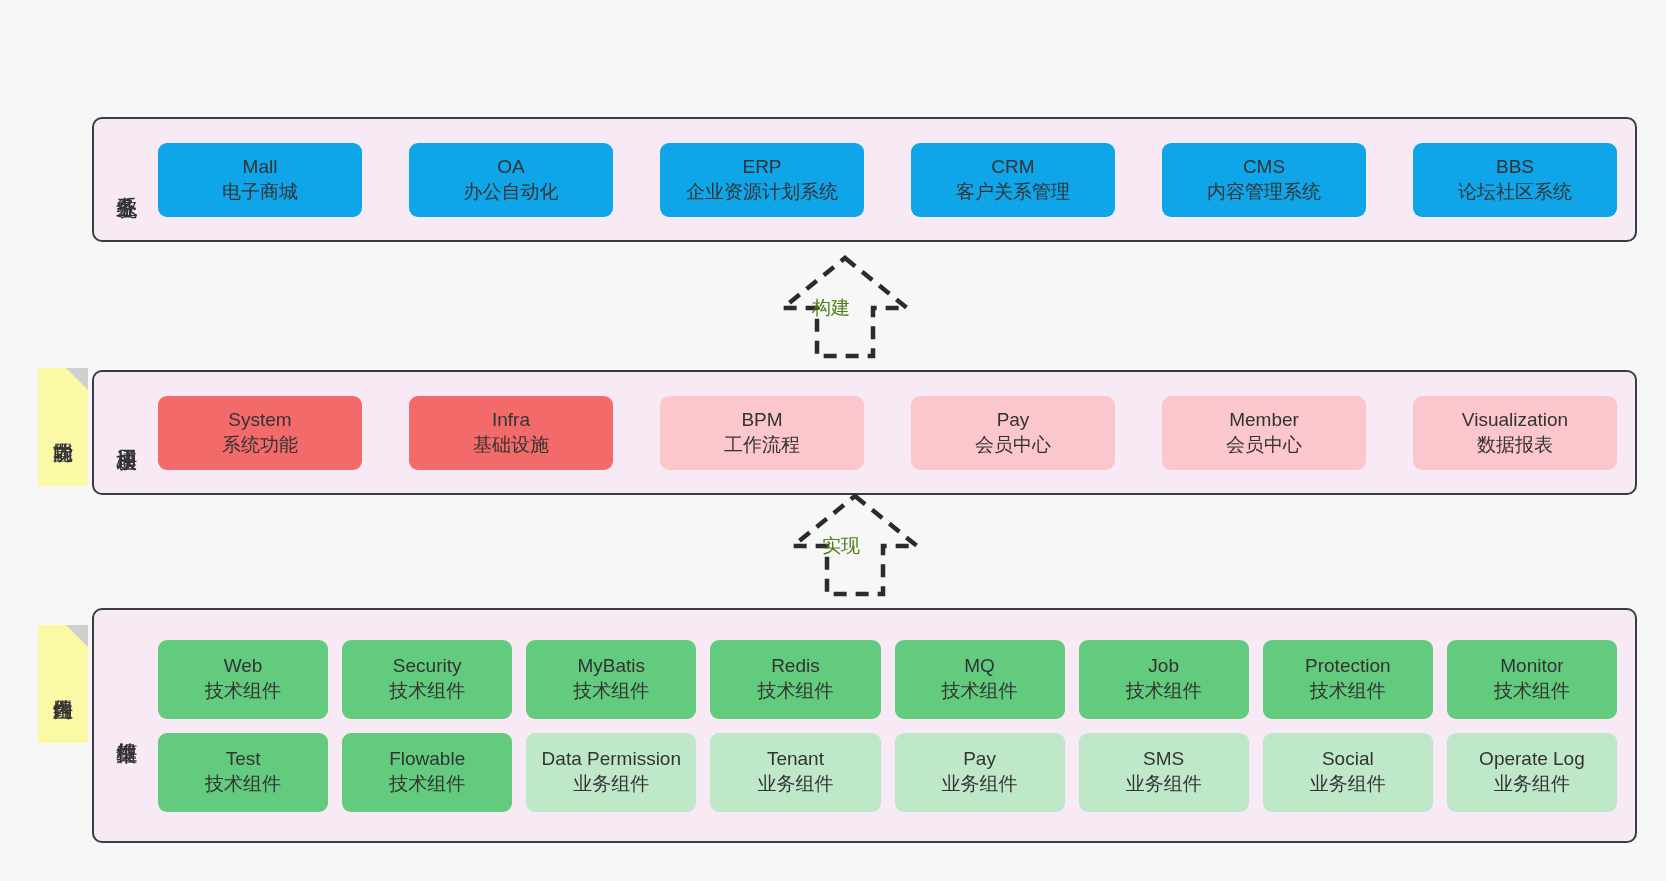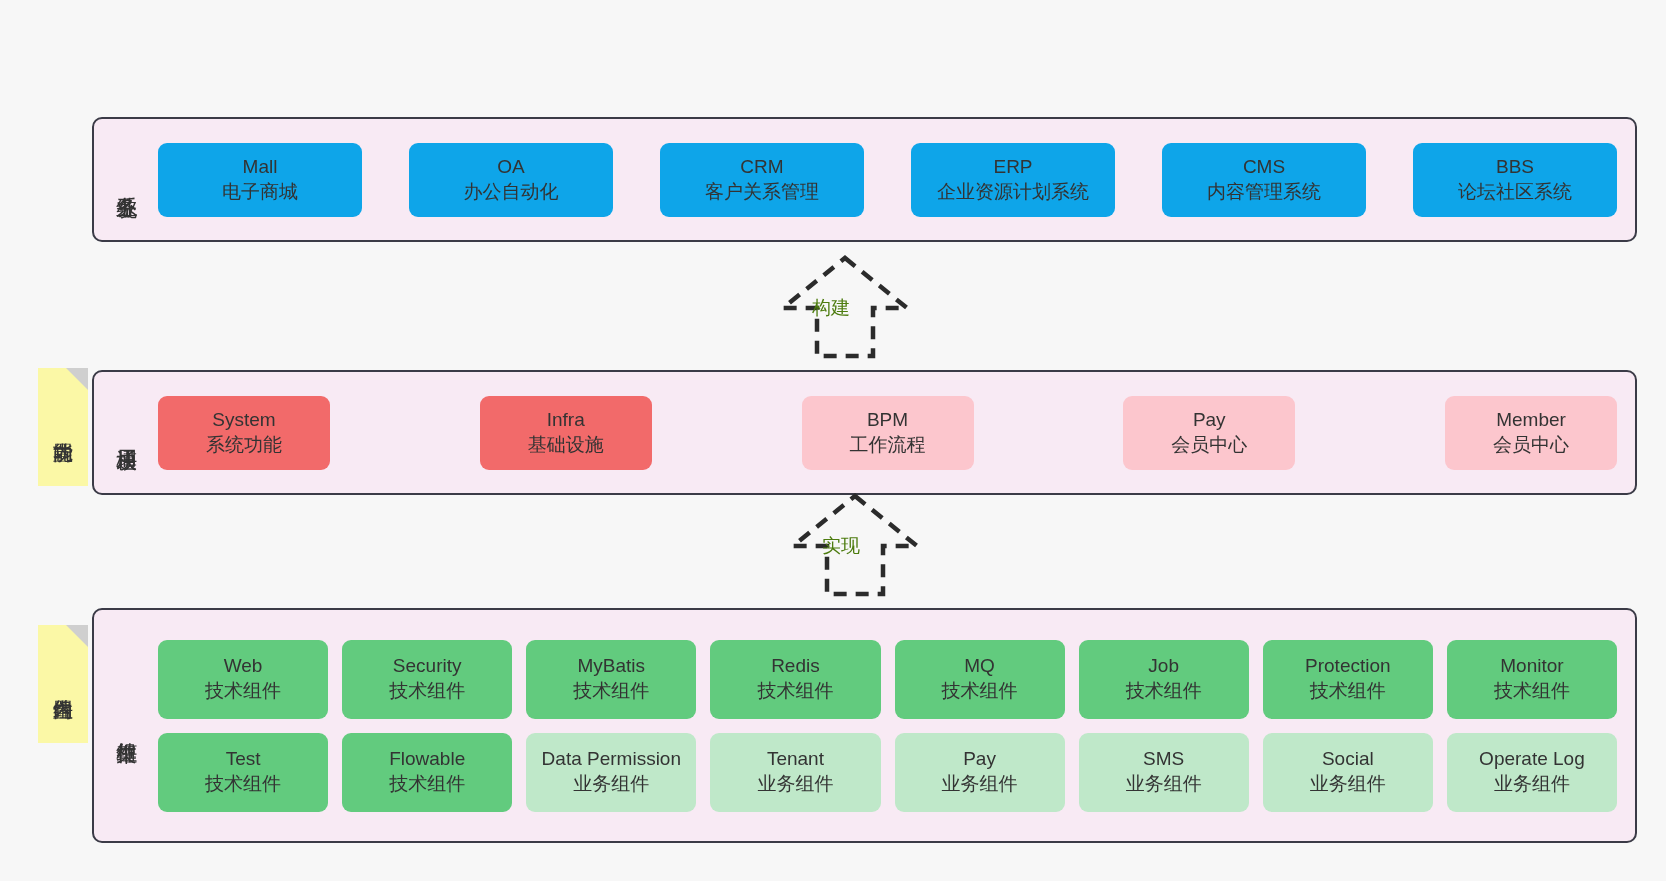--- a/index.html
+++ b/index.html
@@ -96,21 +96,21 @@
 
   
   #layer-common {
     left: 92px;
     top: 370px;
     width: 1545px;
     height: 125px;
   }
   #layer-common .layer-body { gap: 14px; }
   #layer-common .card {
-    width: 172px;
+    width: 204px;
     height: 74px;
   }
 
   
   #layer-framework {
     left: 92px;
     top: 608px;
     width: 1545px;
     height: 235px;
   }
@@ -202,27 +202,27 @@
         <span class="l1">Mall</span>
         <span class="l2">电子商城</span>
       </div>
 
       <div class="card card-blue">
         <span class="l1">OA</span>
         <span class="l2">办公自动化</span>
       </div>
 
       <div class="card card-blue">
+        <span class="l1">ERP</span>
+        <span class="l2">企业资源计划系统</span>
+      </div>
+
+      <div class="card card-blue">
         <span class="l1">CRM</span>
         <span class="l2">客户关系管理</span>
-      </div>
-
-      <div class="card card-blue">
-        <span class="l1">ERP</span>
-        <span class="l2">企业资源计划系统</span>
       </div>
 
       <div class="card card-blue">
         <span class="l1">CMS</span>
         <span class="l2">内容管理系统</span>
       </div>
 
       <div class="card card-blue">
         <span class="l1">BBS</span>
         <span class="l2">论坛社区系统</span>
@@ -264,20 +264,24 @@
       <div class="card card-pink">
         <span class="l1">Pay</span>
         <span class="l2">会员中心</span>
       </div>
 
       <div class="card card-pink">
         <span class="l1">Member</span>
         <span class="l2">会员中心</span>
       </div>
 
+      <div class="card card-pink">
+        <span class="l1">Visualization</span>
+        <span class="l2">数据报表</span>
+      </div>
 
     </div>
   </div>
 
   <div class="arrow-wrap" id="arrow-impl">
     <svg width="180" height="110" viewBox="0 0 180 110">
       <path d="M 90 8 L 152 58 L 118 58 L 118 106 L 62 106 L 62 58 L 28 58 Z" fill="none" stroke="#2b2b2b" stroke-width="4.5" stroke-dasharray="13,9" stroke-linejoin="miter" stroke-linecap="butt"></path>
     </svg>
     <span class="arrow-label">实现</span>
   </div>

